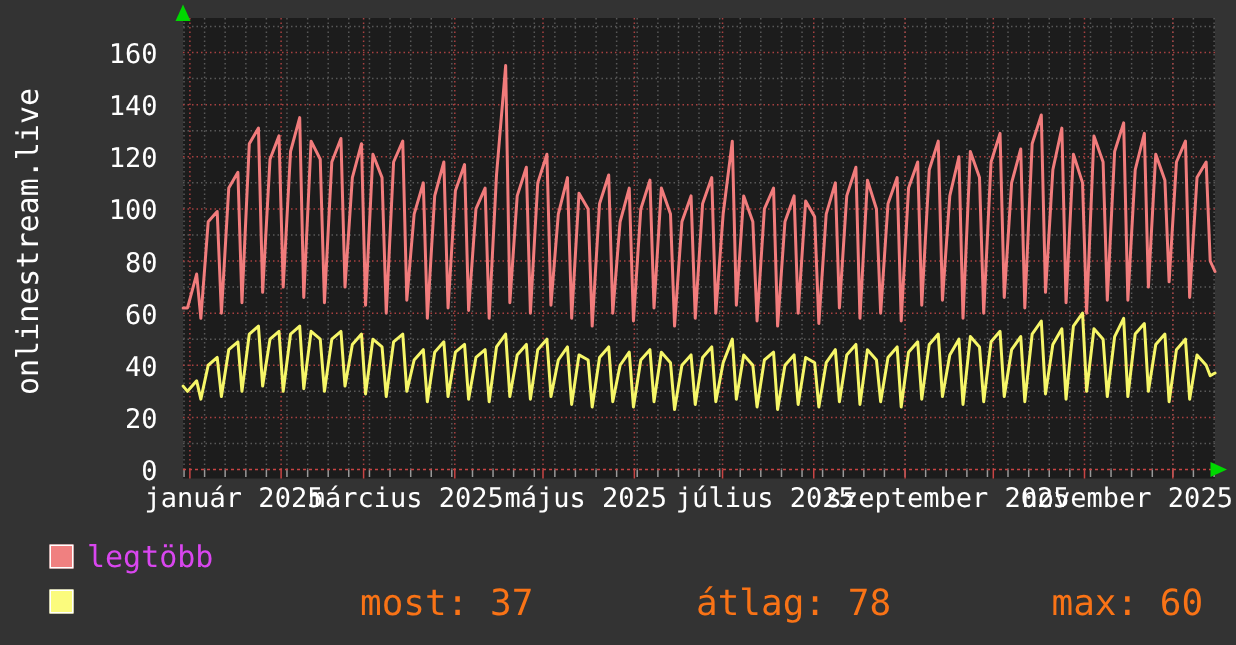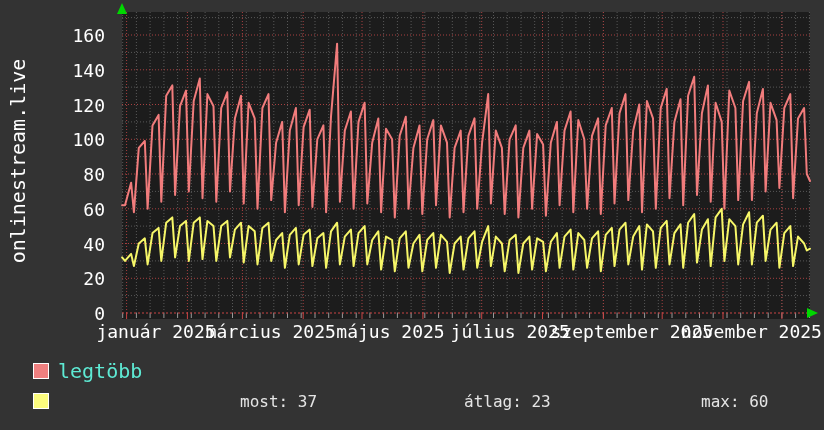--- a/index.html
+++ b/index.html
@@ -8,29 +8,29 @@
     overflow:hidden;font-family:"DejaVu Sans Mono","Liberation Mono",monospace;
   }
   .vtitle{
     position:absolute;left:-132px;top:150px;width:300px;height:22px;
     text-align:center;transform:rotate(-90deg);color:#ffffff;
     font-size:20px;line-height:22px;white-space:nowrap;
   }
   svg.chart{position:absolute;left:0;top:0;}
   svg text{font-family:"DejaVu Sans Mono","Liberation Mono",monospace;}
   .lg-row{
-    position:absolute;left:33px;color:#5eead4;font-size:20px;line-height:20px;
+    position:absolute;left:33px;color:#d946ef;font-size:20px;line-height:20px;
     white-space:nowrap;
   }
   .swatch{
     display:inline-block;width:14px;height:14px;border:1px solid #ffffff;
     margin-right:9px;position:relative;top:1px;
   }
   .stat{
-    position:absolute;color:#e5e5e5;font-size:16px;line-height:20px;white-space:nowrap;
+    position:absolute;color:#f97316;font-size:24px;line-height:20px;white-space:nowrap;
   }
   .stat-most{left:240px;top:392px;}
   .stat-avg{left:464px;top:392px;}
   .stat-max{left:701px;top:392px;}
 </style>
 </head>
 <body>
 
 <div class="screen">
 
@@ -205,16 +205,16 @@
 
   <div class="lg-row" style="top:361px">
     <span class="swatch" style="background: rgb(240, 128, 128);"></span><span>legtöbb</span>
   </div>
 
   <div class="lg-row" style="top:391px">
     <span class="swatch" style="background: rgb(251, 251, 125);"></span>
   </div>
 
   <span class="stat stat-most">most: 37</span>
-  <span class="stat stat-avg">átlag: 23</span>
+  <span class="stat stat-avg">átlag: 78</span>
   <span class="stat stat-max">max: 60</span>
 
 </div>
 
 </body></html>

